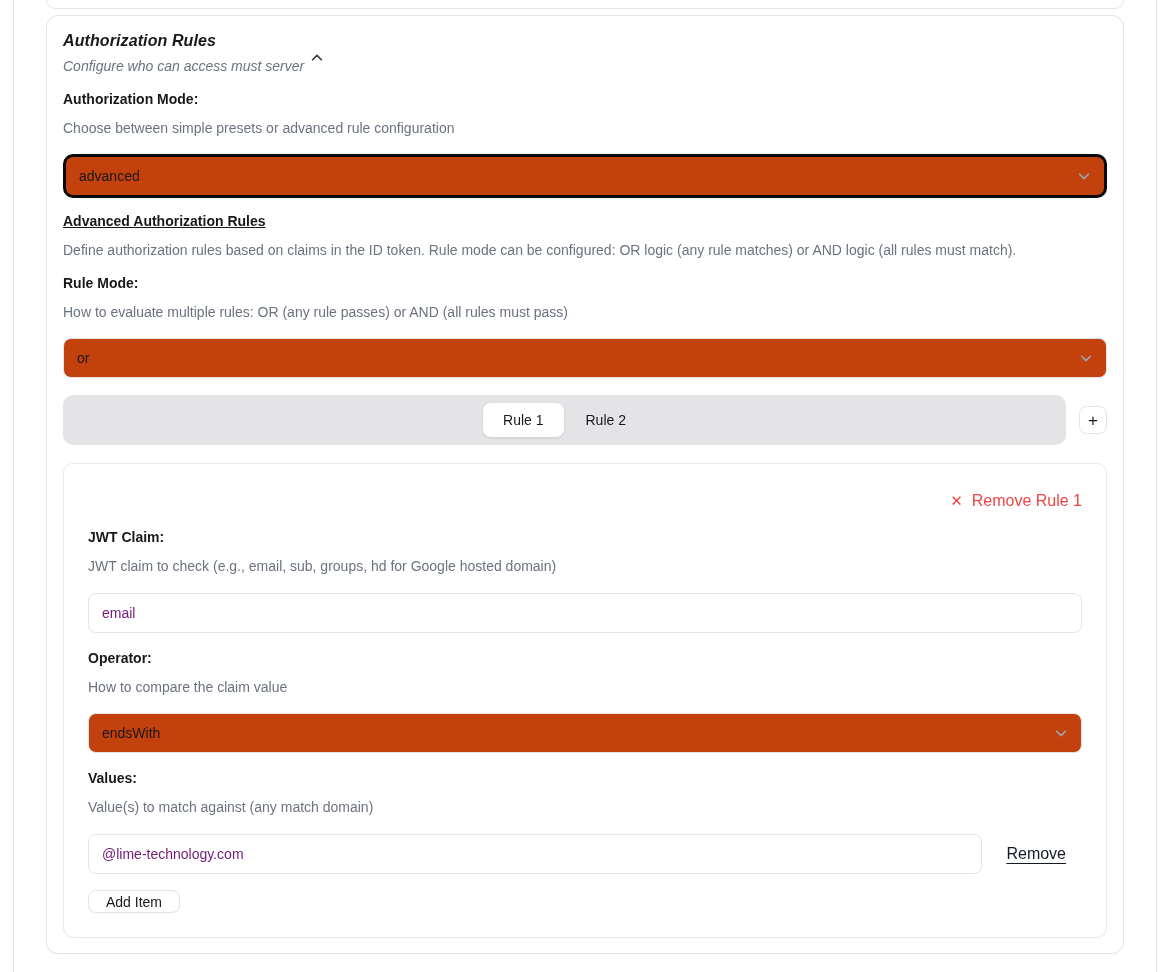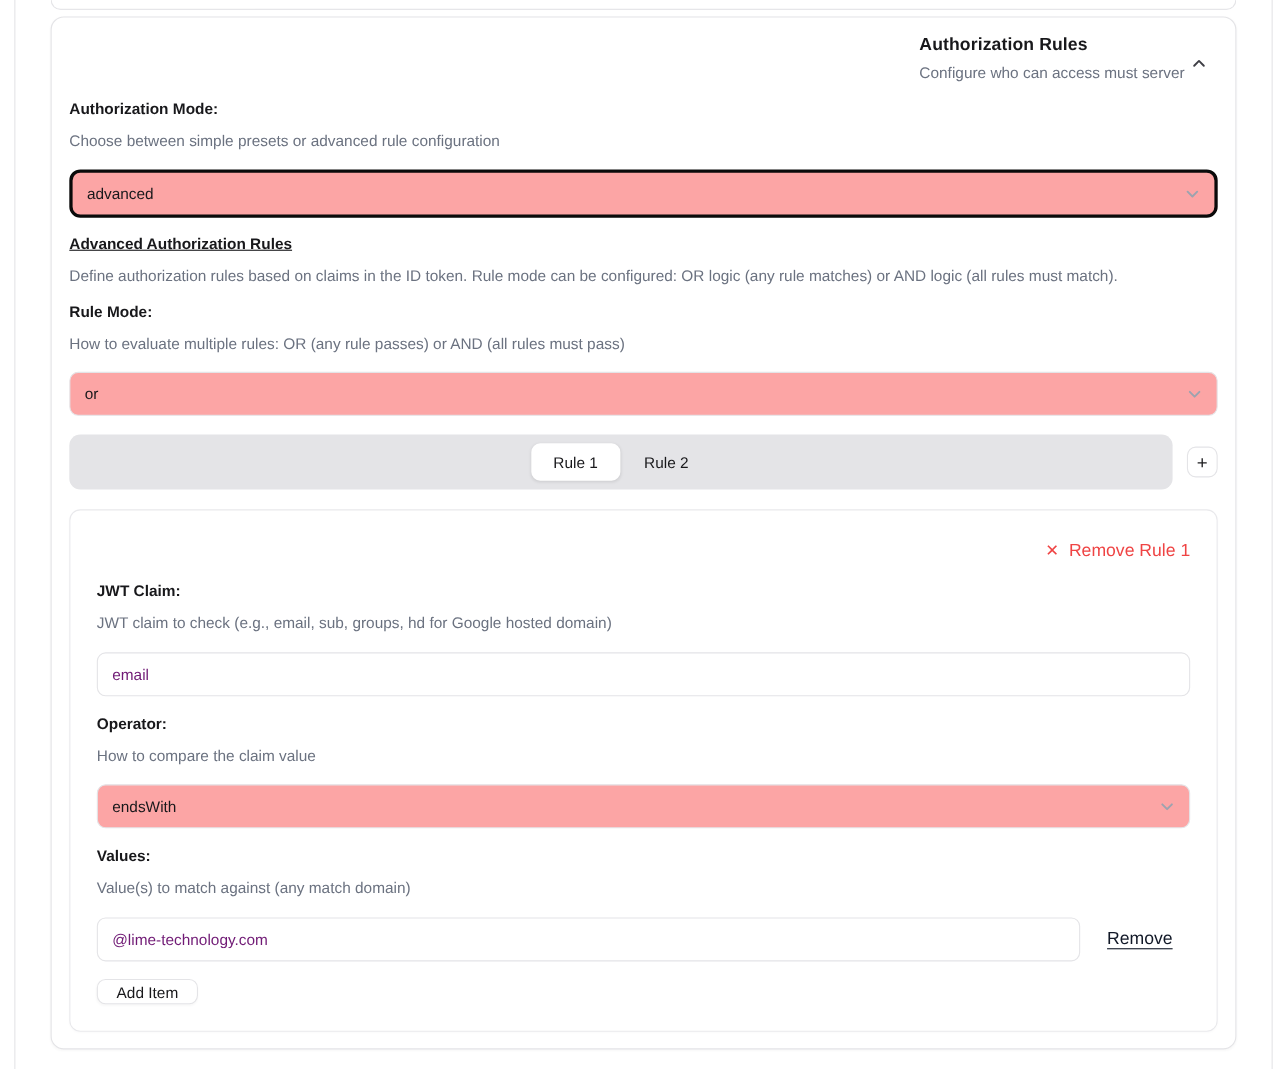--- a/index.html
+++ b/index.html
@@ -1,28 +1,28 @@
 <!DOCTYPE html>
 <html><head>
 <meta charset="utf-8">
 <style>
   * { margin:0; padding:0; box-sizing:border-box; }
   html,body { width:1162px; height:972px; background:#fff; font-family:"Liberation Sans", sans-serif; color:#18181b; overflow:hidden; }
   .panel { margin-left:13px; width:1144px; height:972px; border-left:1px solid #e4e4e7; border-right:1px solid #e4e4e7; overflow:hidden; }
   .card-stub-top { margin:0 32px; height:9px; border:1px solid #e4e4e7; border-top:none; border-radius:0 0 12px 12px; }
   .card { margin:6px 32px 0; border:1px solid #e4e4e7; border-radius:12px; background:#fff; padding:15px 16px 15px 16px; box-shadow:0 1px 2px rgba(0,0,0,0.03); }
-  .card-header { display:flex; justify-content:flex-end; align-items:flex-start; }
+  .card-header { display:flex; justify-content:flex-start; align-items:flex-start;font-style:italic; }
   .card-title { font-size:16px; font-weight:700; line-height:20px; letter-spacing:.1px; }
   .card-subtitle { font-size:14px; color:#6b7280; margin-top:6px; line-height:18px; }
   .collapse-btn { background:none; border:none; cursor:pointer; padding:6px; margin-top:14px; margin-right:4px; line-height:0; }
   .field-label { font-size:14px; font-weight:700; margin-top:15px; line-height:18px; }
   .field-desc { font-size:14px; color:#6b7280; margin-top:11px; line-height:18px; }
   .sect-label { font-size:14px; font-weight:700; margin-top:14px; line-height:18px;text-decoration:underline; }
 
-  .select { margin-top:17px; height:40px; border:1px solid #e4e4e7; border-radius:8px; background:#fca5a5; display:flex; align-items:center; justify-content:space-between; padding:0 13px; font-size:14px; cursor:pointer; }
+  .select { margin-top:17px; height:40px; border:1px solid #e4e4e7; border-radius:8px; background:#c2410c; display:flex; align-items:center; justify-content:space-between; padding:0 13px; font-size:14px; cursor:pointer; }
   .select.focused { height:44px; border:3px solid #0a0a0a; border-radius:10px; }
   .chev { width:14px; height:14px; stroke:#9ca3af; stroke-width:2; fill:none; stroke-linecap:round; stroke-linejoin:round; }
   .chev-up { width:14px; height:14px; stroke:#3f3f46; stroke-width:2; fill:none; stroke-linecap:round; stroke-linejoin:round; }
 
   .tabs-row { display:flex; align-items:center; gap:13px; margin-top:17px; }
   .tab-bar { flex:1; background:#e4e4e7; border-radius:10px; height:50px; display:flex; align-items:center; justify-content:center; gap:2px; padding:18px; }
   .tab { border:none; background:transparent; border-radius:8px; padding:9px 20px; font-size:14px; font-weight:500; color:#18181b; cursor:pointer; font-family:inherit; }
   .tab.active { background:#fff; box-shadow:0 1px 3px rgba(0,0,0,0.10); }
   .add-btn { width:28px; height:28px; border:1px solid #e4e4e7; border-radius:8px; background:#fff; font-size:17px; color:#18181b; line-height:1; cursor:pointer; display:flex; align-items:center; justify-content:center; font-family:inherit; }
 

